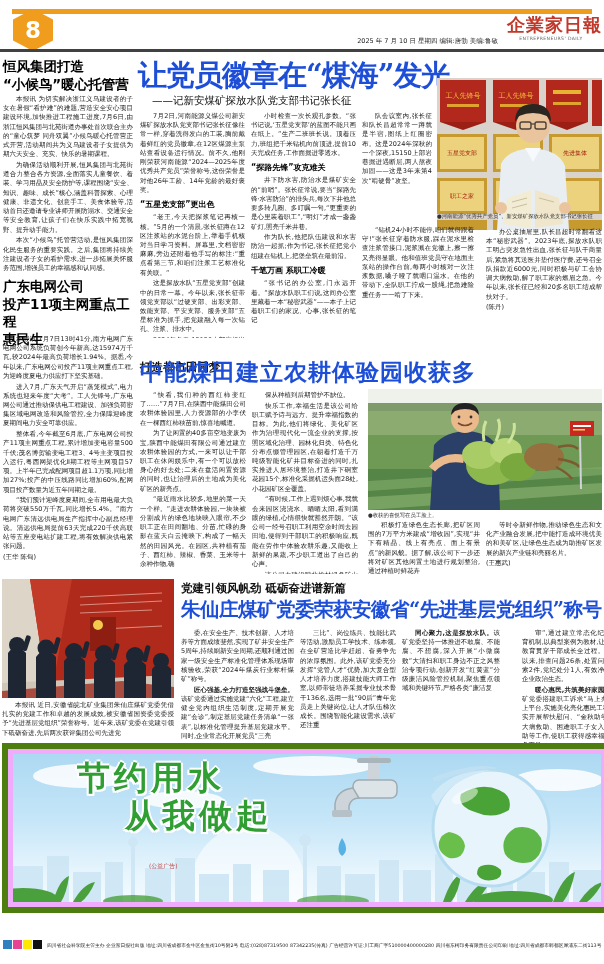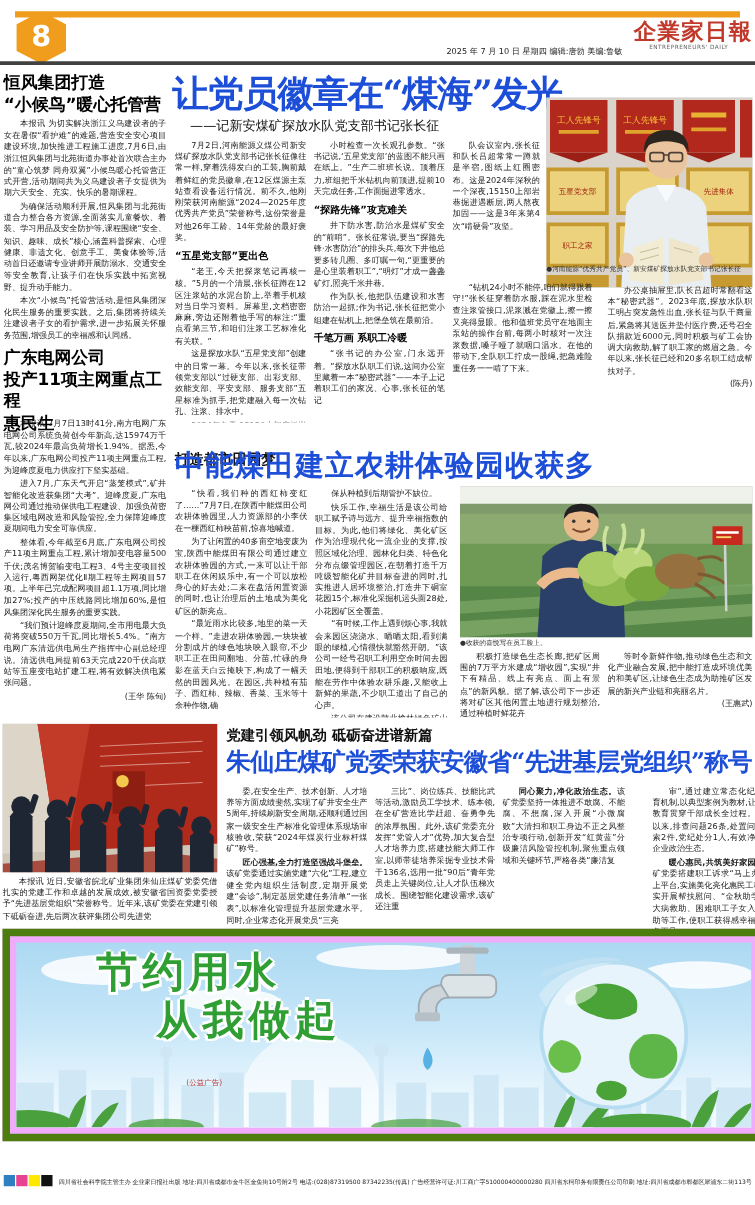--- a/index.html
+++ b/index.html
@@ -18,21 +18,21 @@
             font-family:"DejaVu Serif",serif;font-weight:bold;font-size:18px;letter-spacing:1px;}
   .masthead-en{left:500px;top:36px;width:102px;text-align:center;color:#666;font-size:4.6px;letter-spacing:.4px;}
   .header-rule{left:0;top:49px;width:604px;height:2.5px;background:#414141;}
 
   
   .side-title{font-size:13.5px;font-weight:bold;line-height:1.3;color:#000;}
   .body-text{font-size:6.5px;line-height:1.42;text-align:justify;color:#1b1b1b;overflow:hidden;}
   .body-text p{margin:0 0 1.5px;}
   .para{text-indent:2em;}
   .crosshead{font-weight:bold;font-size:8px;margin:4px 0 3px !important;color:#000;}
-  .byline{text-align:right;}
+  .byline{}
   .kicker{font-size:11.5px;font-weight:bold;color:#111;}
   .serif-head{font-family:"DejaVu Serif",serif;font-weight:bold;color:#1d4ed8;}
   .caption{font-size:5.4px;color:#333;line-height:1.3;}
 
   
   .photo{overflow:hidden;background:#ccc;}
   .photo svg{display:block;}
 
   
   .ad-box{left:2px;top:743px;width:588px;height:148px;border:6px solid #4d7c0f;background:#f0abfc;padding:5px;}
@@ -70,22 +70,22 @@
       <p class="para">本次“小候鸟”托管营活动,是恒风集团深化民生服务的重要实践。之后,集团将持续关注建设者子女的看护需求,进一步拓展关怀服务范围,增强员工的幸福感和认同感。</p>
     </div>
 
   <div class="abs side-title" style="left:3px;top:278px;width:130px;">
     <div>广东电网公司</div>
     <div>投产11项主网重点工程</div>
     <div>惠民生</div>
   </div>
   <div class="abs body-text" style="left:3px;top:335px;width:130px;height:236px;">
       <p class="para">本报讯 7月7日13时41分,南方电网广东电网公司系统负荷创今年新高,达15974万千瓦,较2024年最高负荷增长1.94%。据悉,今年以来,广东电网公司投产11项主网重点工程,为迎峰度夏电力供应打下坚实基础。</p>
-      <p class="para">进入7月,广东天气开启“蒸笼模式”,矿井智能化改造获集团“大考”。迎峰度夏,广东电网公司通过推动保供电工程建设、加强负荷密集区域电网改造和风险管控,全力保障迎峰度夏期间电力安全可靠供应。</p>
-      <p class="para">整体看,今年截至6月底,广东电网公司投产11项主网重点工程,累计增加变电容量500千伏;茂名博贺输变电工程3、4号主变项目投入运行,粤西网架优化Ⅱ期工程等主网项目57项。上半年已完成配网项目超1.1万项,同比增加27%;投产的中压线路同比增加60%,是恒风集团深化民生服务的重要实践。</p>
+      <p class="para">进入7月,广东天气开启“蒸笼模式”,电力系统也迎来年度“大考”。工人先锋号,广东电网公司通过推动保供电工程建设、加强负荷密集区域电网改造和风险管控,全力保障迎峰度夏期间电力安全可靠供应。</p>
+      <p class="para">整体看,今年截至6月底,广东电网公司投产11项主网重点工程,累计增加变电容量500千伏;茂名博贺输变电工程3、4号主变项目投入运行,粤西网架优化Ⅱ期工程等主网项目57项。上半年已完成配网项目超1.1万项,同比增加27%;投产的中压线路同比增加60%,配网项目投产数量为近五年同期之最。</p>
       <p class="para">“我们预计迎峰度夏期间,全市用电最大负荷将突破550万千瓦,同比增长5.4%。”南方电网广东清远供电局生产指挥中心副总经理说。清远供电局提前63天完成220千伏高联站等五座变电站扩建工程,将有效解决供电紧张问题。</p>
       <p class="byline">(王华 陈甸)</p>
     </div>
 
   <div class="abs serif-head" style="left:138px;top:56px;width:335px;font-size:29px;letter-spacing:-1px;">让党员徽章在“煤海”发光</div>
   <div class="abs" style="left:152px;top:94px;width:300px;font-size:10.5px;color:#111;">——记新安煤矿探放水队党支部书记张长征</div>
 
   <div class="abs photo" style="left:437px;top:58px;width:165px;height:152px;margin-top:20px;">
     <svg width="165" height="152" viewBox="0 0 165 152">
       <rect x="0" y="0" width="165" height="152" fill="#d9d3cb"></rect>
@@ -286,21 +286,21 @@
       <p class="para">本报讯 近日,安徽省皖北矿业集团朱仙庄煤矿党委凭借扎实的党建工作和卓越的发展成效,被安徽省国资委党委授予“先进基层党组织”荣誉称号。近年来,该矿党委在党建引领下砥砺奋进,先后两次获评集团公司先进党</p>
     </div>
   <div class="abs body-text" style="left:181px;top:629px;width:113px;height:138px;">
       <p class="para">委,在安全生产、技术创新、人才培养等方面成绩斐然,实现了矿井安全生产5周年,持续刷新安全周期,还顺利通过国家一级安全生产标准化管理体系现场审核验收,荣获“2024年煤炭行业标杆煤矿”称号。</p>
       <p class="para"><b>匠心强基,全力打造坚强战斗堡垒。</b>该矿党委通过实施党建“六化”工程,建立健全党内组织生活制度,定期开展党建“会诊”,制定基层党建任务清单“一张表”,以标准化管理提升基层党建水平。同时,企业常态化开展党员“三亮</p>
     </div>
   <div class="abs body-text" style="left:300px;top:629px;width:96px;height:138px;">
       <p class="para">三比”、岗位练兵、技能比武等活动,激励员工学技术、练本领,在全矿营造比学赶超、奋勇争先的浓厚氛围。此外,该矿党委充分发挥“党管人才”优势,加大复合型人才培养力度,搭建技能大师工作室,以师带徒培养采掘专业技术骨干136名,选用一批“90后”青年党员走上关键岗位,让人才队伍梯次成长。围绕智能化建设需求,该矿还注重</p>
     </div>
   <div class="abs body-text" style="left:402px;top:629px;width:98px;height:138px;">
-      <p class="para"><b>同心聚力,净化政治生态。</b>该矿党委坚持一体推进不敢腐、不能腐、不想腐,深入开展“小微腐败”大清扫和职工身边不正之风整治专项行动,创新开发“红黄蓝”分级廉洁风险管控机制,聚焦重点领域和关键环节,严格各类“廉洁复</p>
+      <p class="para"><b>同心聚力,这是探放水队。</b>该矿党委坚持一体推进不敢腐、不能腐、不想腐,深入开展“小微腐败”大清扫和职工身边不正之风整治专项行动,创新开发“红黄蓝”分级廉洁风险管控机制,聚焦重点领域和关键环节,严格各类“廉洁复</p>
     </div>
   <div class="abs body-text" style="left:522px;top:629px;width:96px;height:138px;">
       <p class="para">审”,通过建立常态化纪律教育机制,以典型案例为教材,让廉洁教育贯穿干部成长全过程。去年以来,排查问题26条,处置问题线索2件,党纪处分1人,有效净化了企业政治生态。</p>
       <p class="para"><b>暖心惠民,共筑美好家园。</b>该矿党委搭建职工诉求“马上办”线上平台,实施美化亮化惠民工程,扎实开展帮扶慰问、“金秋助学”、大病救助、困难职工子女入学资助等工作,使职工获得感幸福感成色更足。</p>
       <p class="byline">(张万宇 张丽霞)</p>
     </div>
 
   <div class="abs ad-box">
     <div class="ad-inner">
       <svg width="588" height="148" viewBox="0 0 588 148" style="position:absolute;left:0;top:0;">

